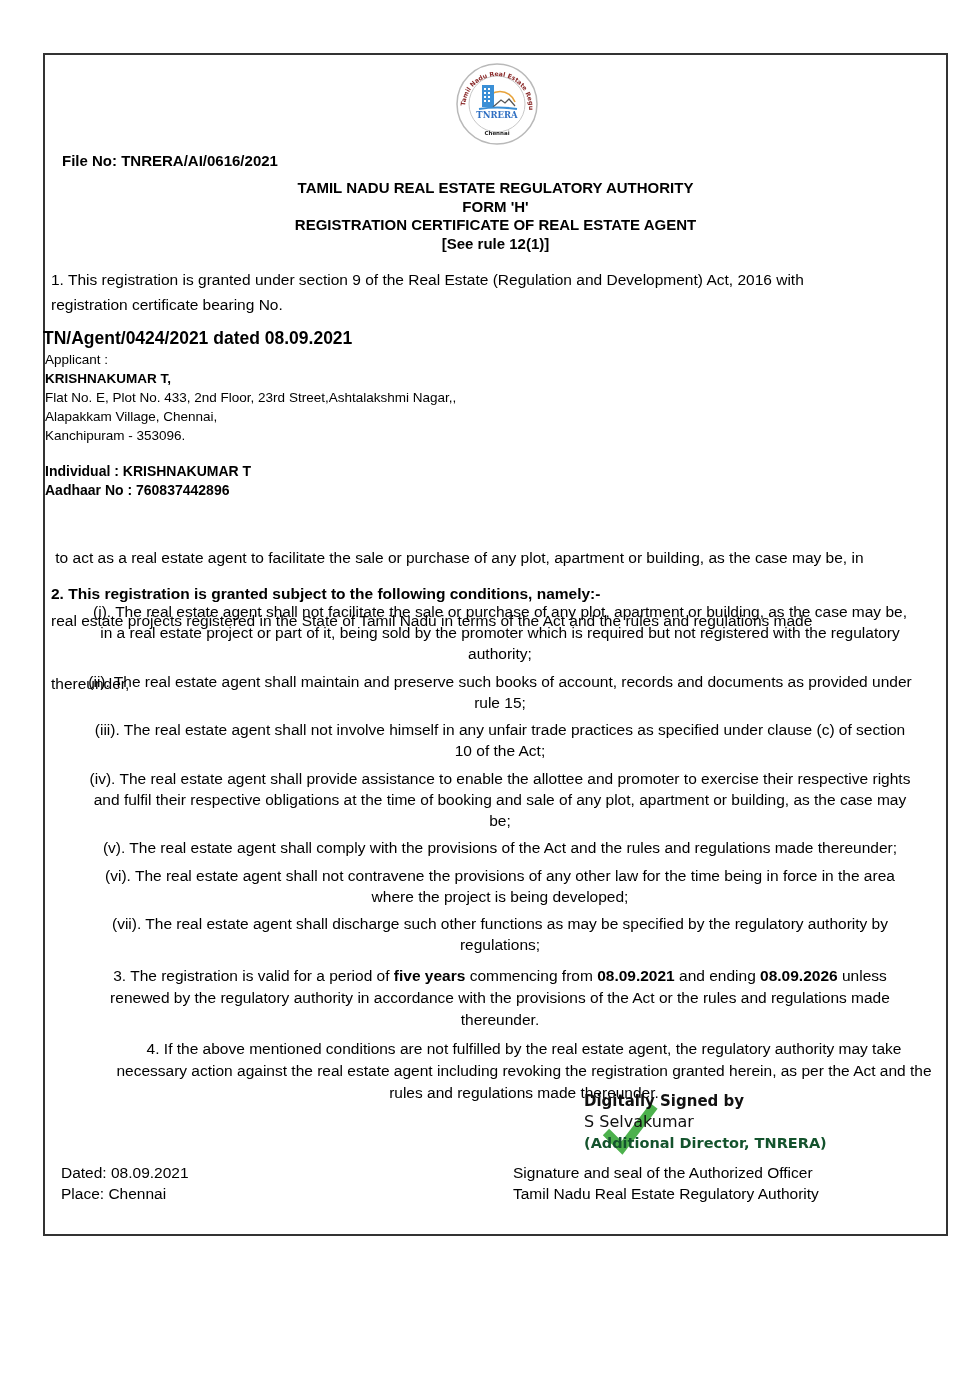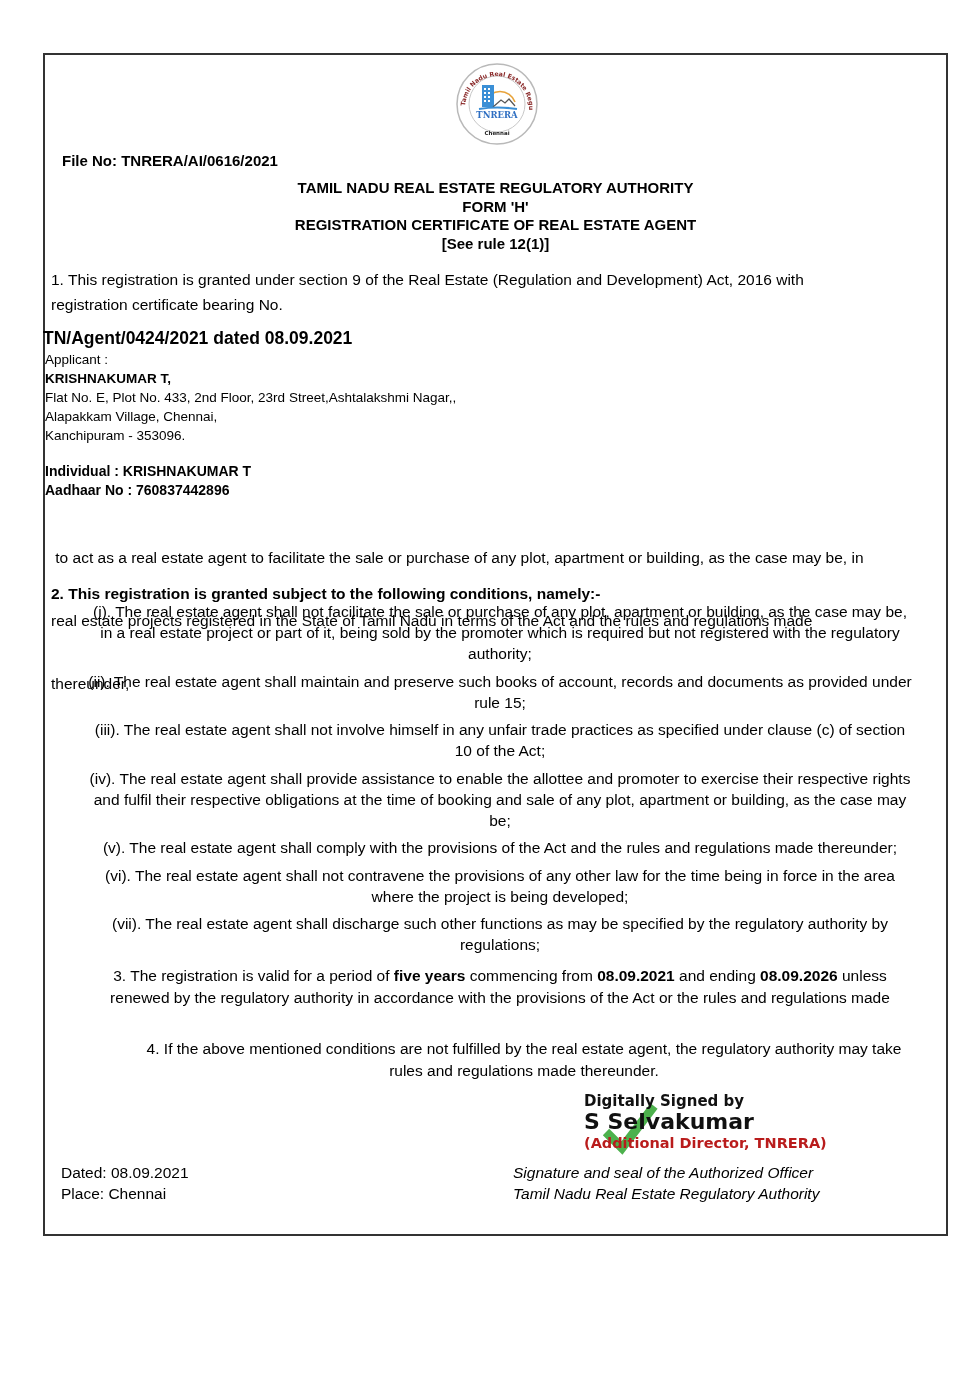--- a/index.html
+++ b/index.html
@@ -20,24 +20,24 @@
        font-family: "Liberation Sans", sans-serif; }
   .reg-no { position: absolute; left: 43px; width: 905px; top: 328px; text-align: left;
             font-size: 17.5px; font-weight: bold; }
   .applicant { position: absolute; left: 45px; top: 350px; font-size: 13.5px; line-height: 19px; }
   .applicant .bold { font-weight: bold; }
   .ind { position: absolute; left: 45px; top: 462px; font-size: 14px; line-height: 19px; font-weight: bold; }
   .cond { position: absolute; left: 54px; width: 892px; font-size: 15.5px; line-height: 21px; text-align: center; }
   .cond b { font-weight: bold; }
   .sig-block { position: absolute; left: 568px; top: 1092px; margin-left: 16px; }
   .sig-line1 { font-size: 15px; font-weight: bold; font-family: "DejaVu Sans", sans-serif; line-height: 18px; color: #111; }
-  .sig-line2 { font-size: 22px; font-weight: bold; font-family: "DejaVu Sans", sans-serif; line-height: 24px; color: #111; }
-  .sig-line3 { font-size: 14.5px; font-weight: bold; font-family: "DejaVu Sans", sans-serif; line-height: 18px; color: #b91c1c; }
+  .sig-line2 { font-size: 16px; font-weight: normal; font-family: "DejaVu Sans", sans-serif; line-height: 24px; color: #111; }
+  .sig-line3 { font-size: 14.5px; font-weight: bold; font-family: "DejaVu Sans", sans-serif; line-height: 18px; color: #14532d; }
   .tick { position: absolute; left: 600px; top: 1100px; width: 60px; height: 60px; }
-  .sig-footer { position: absolute; left: 513px; top: 1162px; font-size: 15.5px; line-height: 21px; font-style: italic; }
+  .sig-footer { position: absolute; left: 513px; top: 1162px; font-size: 15.5px; line-height: 21px; }
   .dated { position: absolute; left: 61px; top: 1162px; font-size: 15.5px; line-height: 21px; }
 </style>
 </head>
 <body>
 
 <div class="frame"></div>
 
 <svg class="logo" viewBox="0 0 84 84">
   <circle cx="42" cy="42" r="40" fill="#fff" stroke="#b9b9b9" stroke-width="1.5"></circle>
   <circle cx="42" cy="42" r="28" fill="#fff" stroke="#c8c8c8" stroke-width="1"></circle>
@@ -128,24 +128,26 @@
   <div>where the project is being developed;</div>
 </div>
 <div class="cond" style="top:913px;">
   <div>(vii). The real estate agent shall discharge such other functions as may be specified by the regulatory authority by</div>
   <div>regulations;</div>
 </div>
 
 <div class="cond" style="top:965px; line-height:22px;">
   <div><span>3. The registration is valid for a period of </span><b>five years</b><span> commencing from </span><b>08.09.2021</b><span> and ending </span><b>08.09.2026</b><span> unless</span></div>
   <div>renewed by the regulatory authority in accordance with the provisions of the Act or the rules and regulations made</div>
+  <div>thereunder.</div>
 </div>
 
 <div class="cond" style="top:1038px; line-height:22px;margin-left:24px;">
   <div>4. If the above mentioned conditions are not fulfilled by the real estate agent, the regulatory authority may take</div>
+  <div>necessary action against the real estate agent including revoking the registration granted herein, as per the Act and the</div>
   <div>rules and regulations made thereunder.</div>
 </div>
 
 <svg class="tick" viewBox="0 0 60 60">
   <path d="M 6 32 L 22 48 L 54 6" fill="none" stroke="#3aa83a" stroke-width="9" stroke-linejoin="miter" opacity="0.9"></path>
 </svg>
 
 <div class="sig-block">
   <div class="sig-line1">Digitally Signed by</div>
   <div class="sig-line2">S Selvakumar</div>

